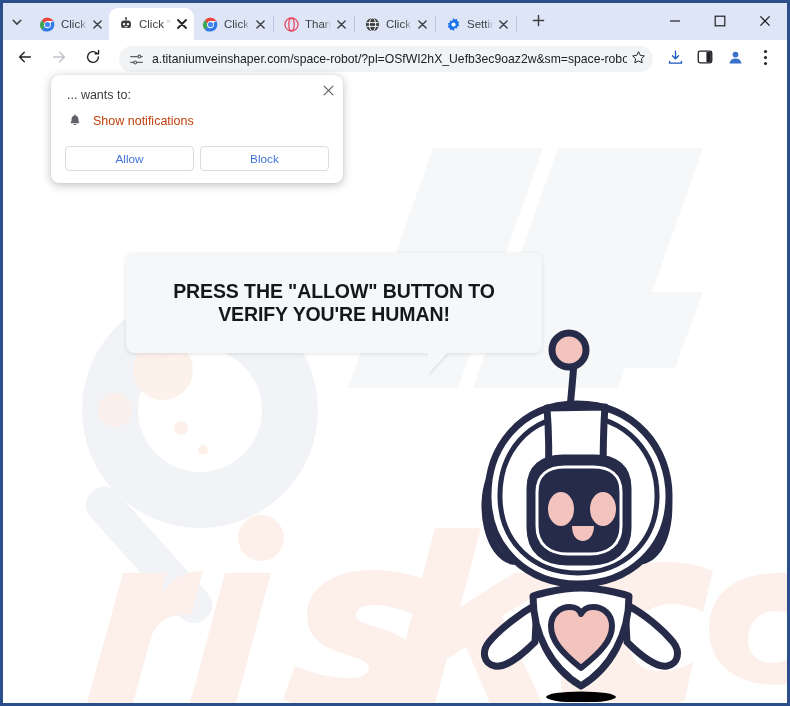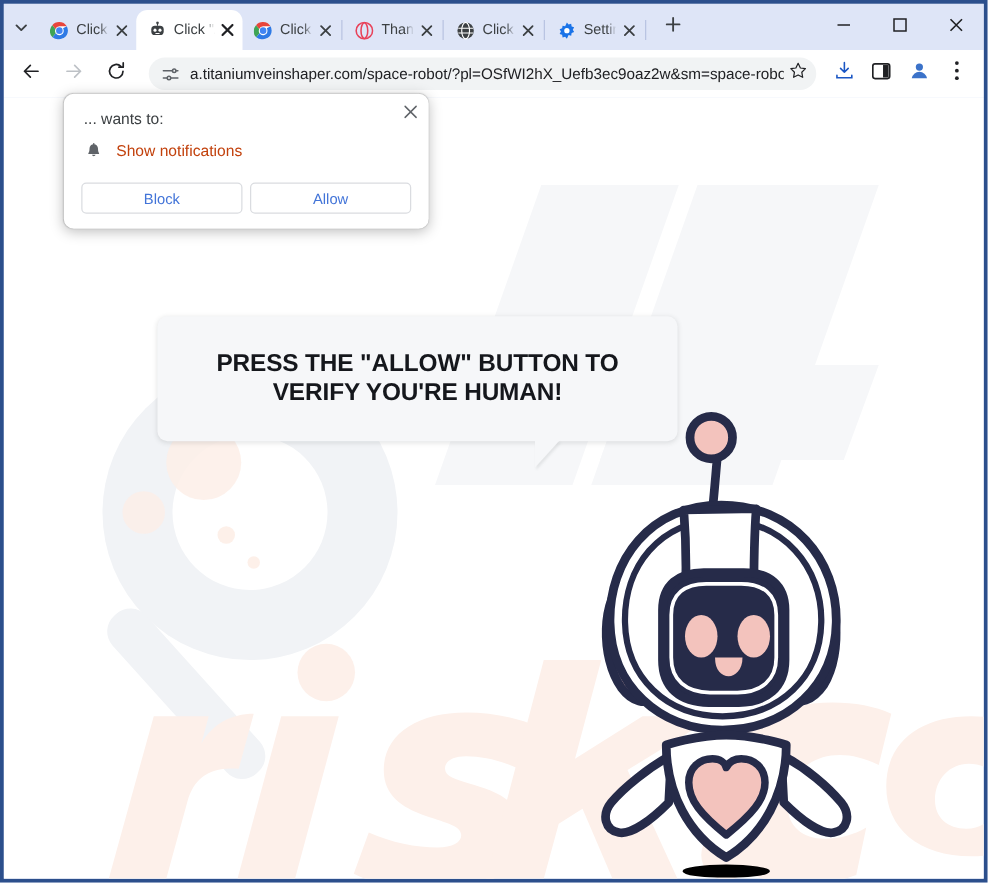--- a/index.html
+++ b/index.html
@@ -640,18 +640,18 @@
         <svg width="14" height="14" viewBox="0 0 16 16">
           <path d="M8 1.6c-2.3 0-3.9 1.8-3.9 4.1 0 3.2-1.1 3.9-1.1 4.9h10c0-1-1.1-1.7-1.1-4.9 0-2.3-1.6-4.1-3.9-4.1z" fill="#5f6368"></path>
           <path d="M6.3 11.3a1.75 1.75 0 0 0 3.4 0z" fill="#5f6368"></path>
           <rect x="7.3" y="0.4" width="1.4" height="2" rx="0.7" fill="#5f6368"></rect>
         </svg>
       </span>
       <span class="permlabel">Show notifications</span>
     </div>
 
     <div class="actions">
+      <button>Allow</button>
       <button>Block</button>
-      <button>Allow</button>
     </div>
   </div>
 
 </div>
 
 </body></html>

